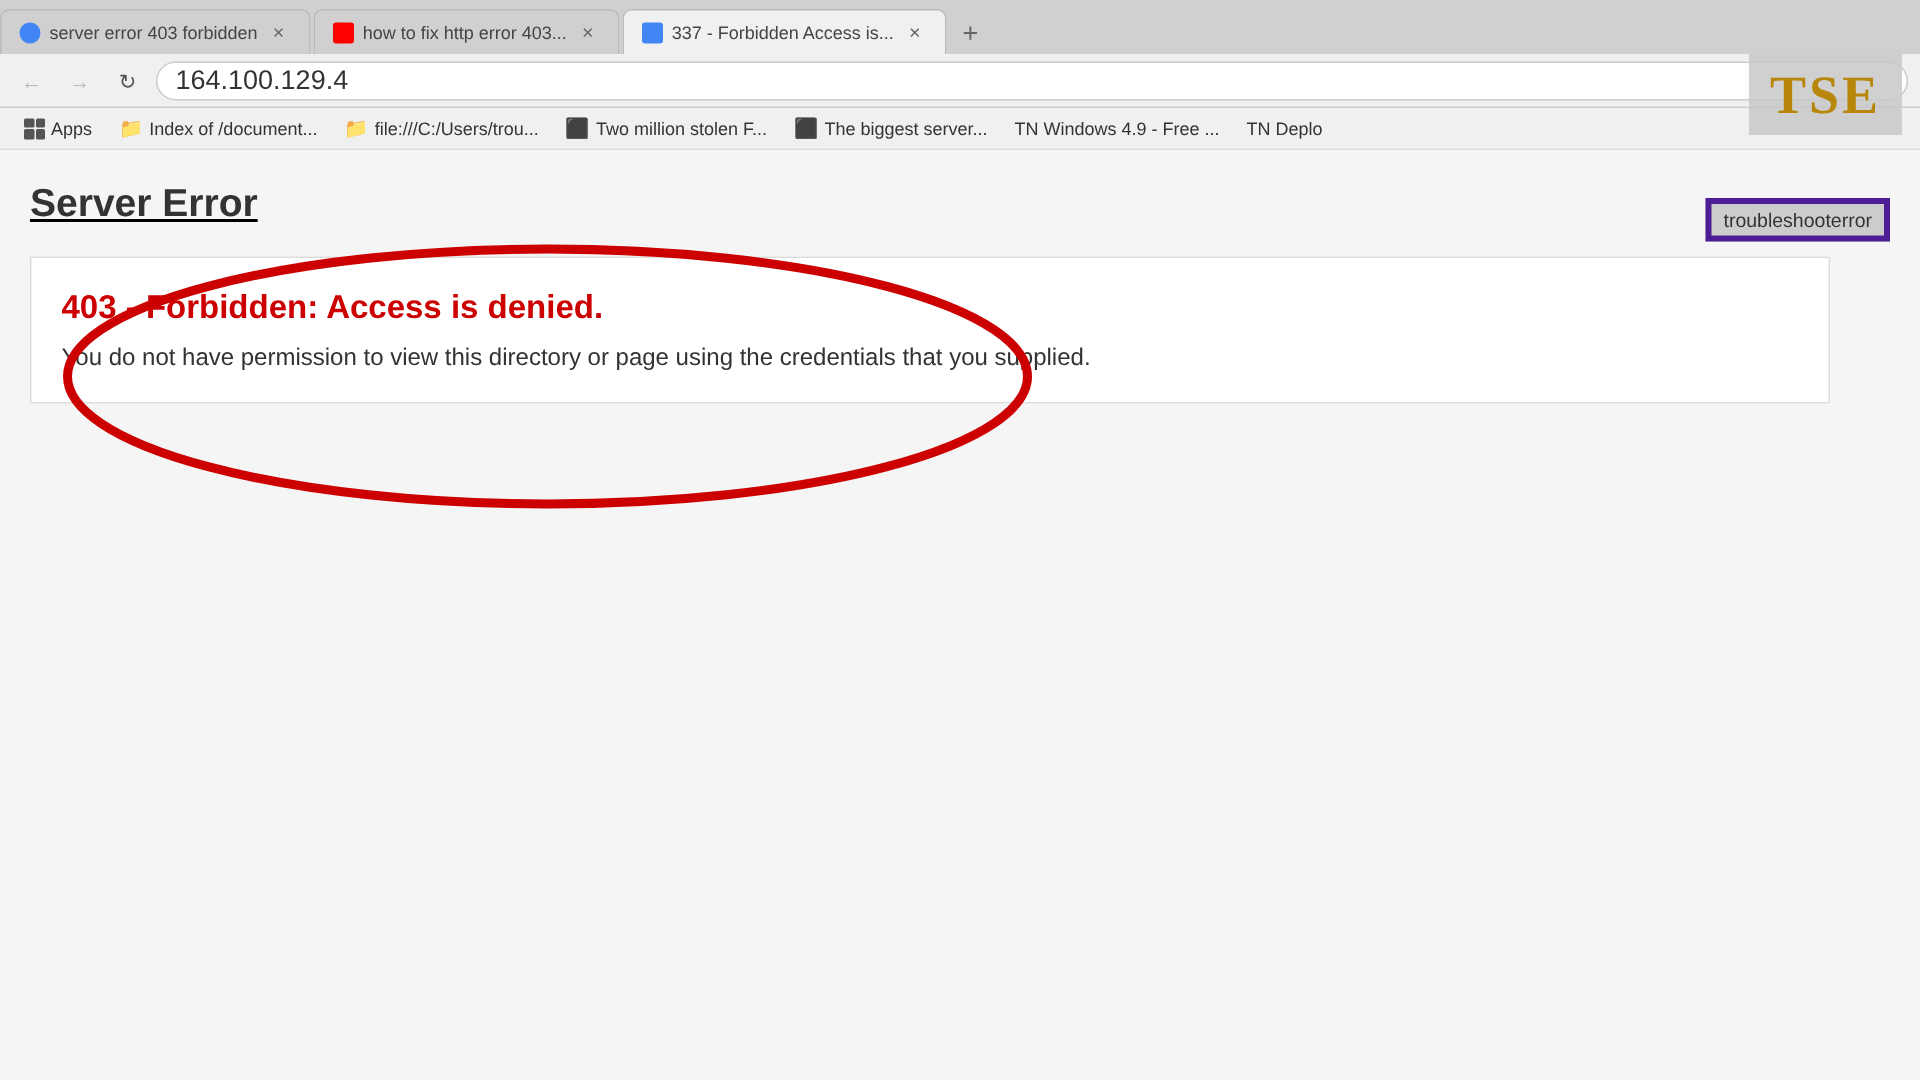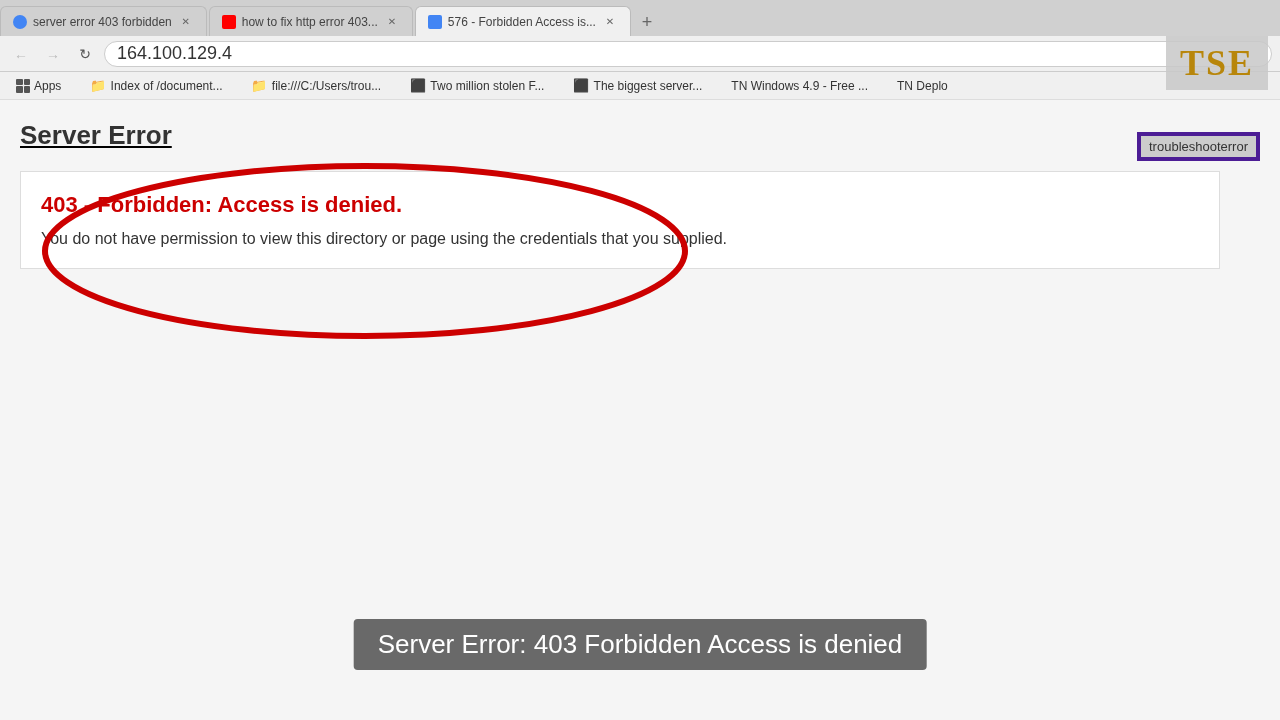--- a/index.html
+++ b/index.html
@@ -109,21 +109,21 @@
       font-size: 18px;
       color: #333;
     }
 
     
     .bookmarks-bar {
       display: flex;
       align-items: center;
       background: #f0f0f0;
       padding: 2px 8px;
-      gap: 13px;
+      gap: 2px;
       height: 28px;
       border-bottom: 1px solid #ddd;
       font-size: 12px;
     }
     .bookmark-item {
       display: flex;
       align-items: center;
       padding: 2px 8px;
       border-radius: 4px;
       cursor: pointer;
@@ -235,21 +235,21 @@
       <span class="tab-title">server error 403 forbidden</span>
       <div class="tab-close">✕</div>
     </div>
     <div class="tab">
       <div class="tab-favicon youtube"></div>
       <span class="tab-title">how to fix http error 403...</span>
       <div class="tab-close">✕</div>
     </div>
     <div class="tab active">
       <div class="tab-favicon blue"></div>
-      <span class="tab-title">576 - Forbidden Access is...</span>
+      <span class="tab-title">337 - Forbidden Access is...</span>
       <div class="tab-close">✕</div>
     </div>
     <div class="tab-new">+</div>
   </div>
 
   <div class="nav-bar">
     <div class="nav-btn disabled">
       <span>←</span>
     </div>
     <div class="nav-btn disabled">
@@ -317,18 +317,15 @@
         <ellipse cx="355" cy="100" rx="320" ry="85" fill="none" stroke="#cc0000" stroke-width="6" stroke-dasharray="none"></ellipse>
       </svg>
 
       <div class="error-box">
         <div class="error-heading">403 - Forbidden: Access is denied.</div>
         <div class="error-description">You do not have permission to view this directory or page using the credentials that you supplied.</div>
       </div>
     </div>
 
     
-    <div class="caption-bar">
-      <span>Server Error: 403 Forbidden Access is denied</span>
-    </div>
 
   </div>
 </div>
 
 </body></html>

